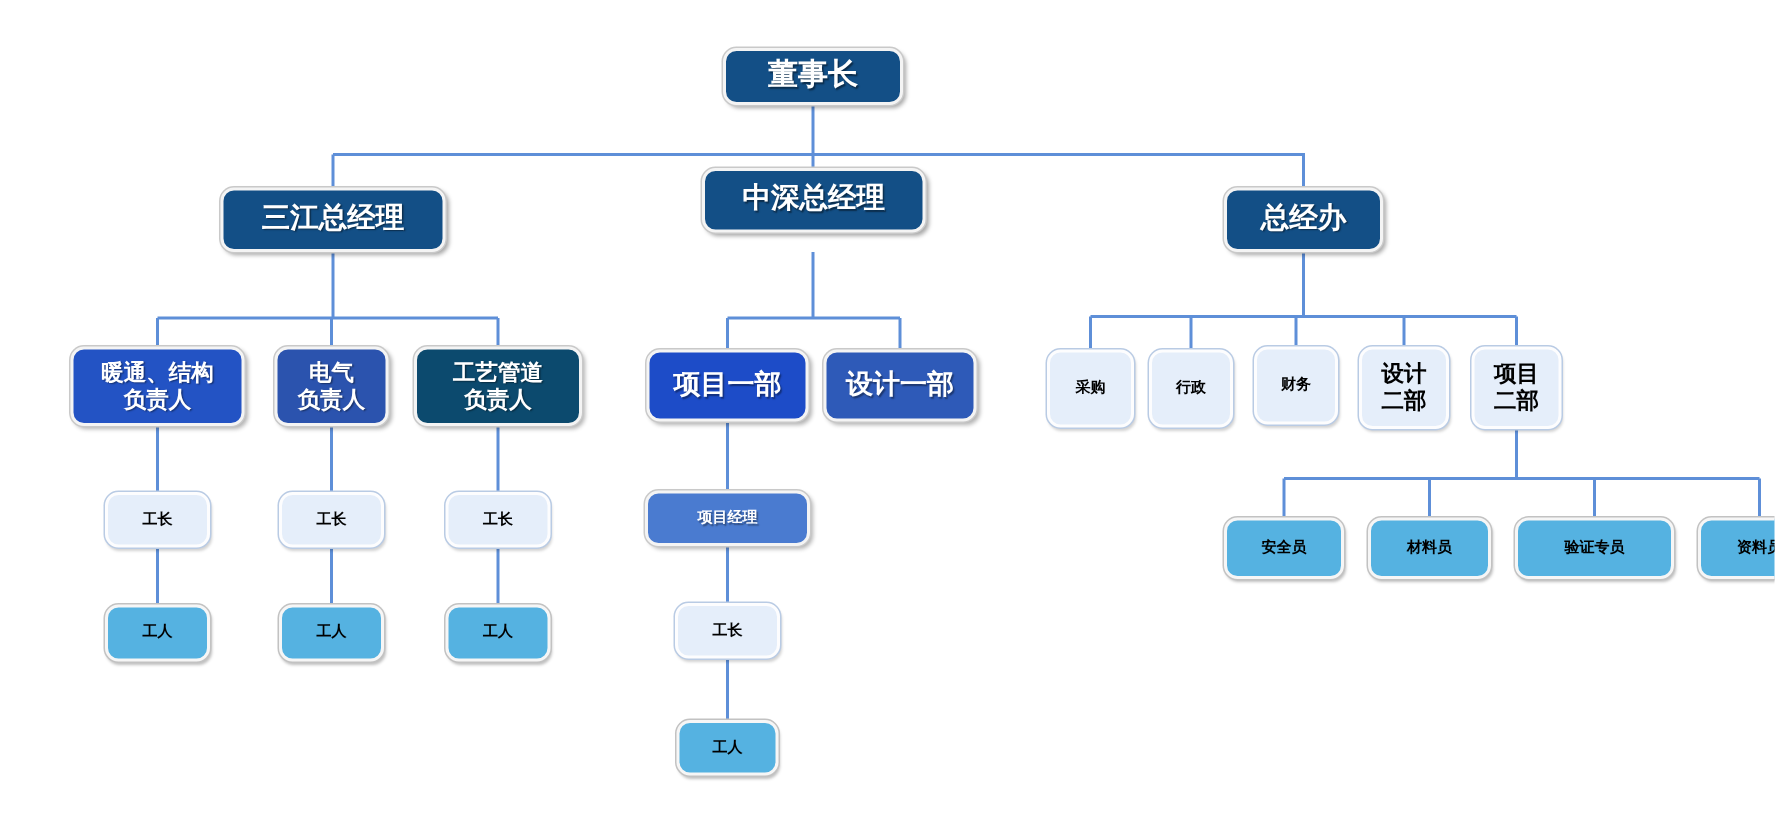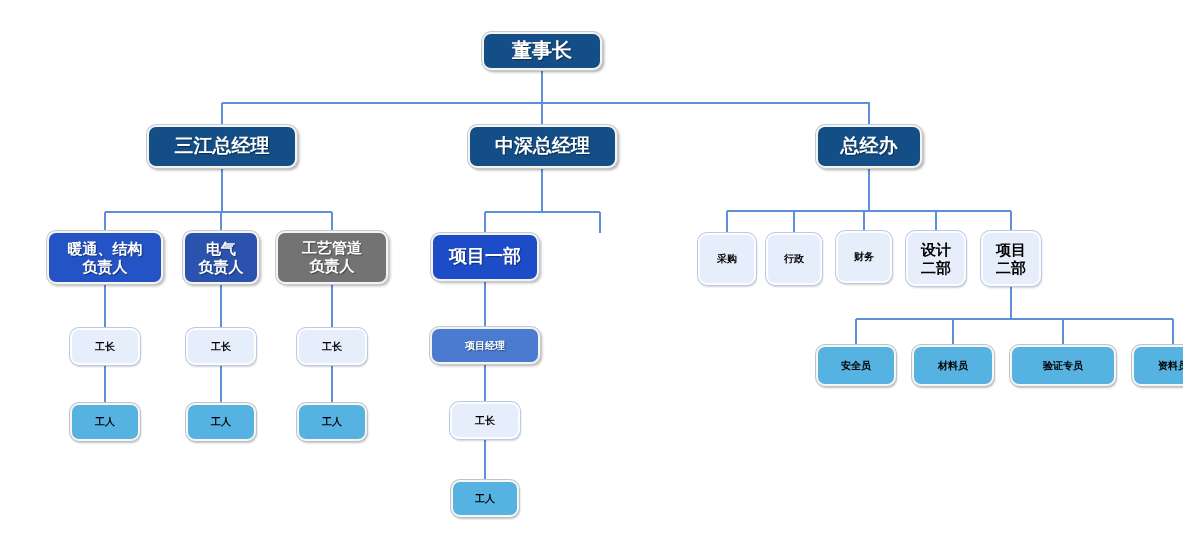--- a/index.html
+++ b/index.html
@@ -29,21 +29,21 @@
   .navy {
     background: #134F86; color: #ffffff;
     border: 2px solid #f4f4f4;
     box-shadow: 0 0 0 1px #c9c9c9, 2px 2px 3px rgba(0,0,0,0.35);
     text-shadow: 1px 1px 1px rgba(0,0,0,0.45);
   }
   .royal-a { background: #2353C4; }
   .royal-b { background: #2B53AE; }
   .royal-c { background: #1D4CC8; }
   .royal-d { background: #2E5AB8; }
-  .lightroyal { background: #737373; font-family: Liberation Serif, serif; }
+  .lightroyal { background: #0c4a6e; }
   .medium { background: #4A7BD0; }
   .royal-a, .royal-b, .royal-c, .royal-d, .lightroyal, .medium {
     color: #ffffff;
     border: 2px solid #f4f4f4;
     box-shadow: 0 0 0 1px #c9c9c9, 2px 2px 3px rgba(0,0,0,0.3);
     text-shadow: 1px 1px 1px rgba(0,0,0,0.4);
   }
   .pale {
     background: #E5EEFA; color: #000000;
     border: 2px solid #fdfdfe;
@@ -106,31 +106,32 @@
       <line x1="817" y1="319" x2="817" y2="345"></line>
       <line x1="914" y1="319" x2="914" y2="345"></line>
       <line x1="1024" y1="319" x2="1024" y2="345"></line>
       <line x1="1134" y1="319" x2="1134" y2="345"></line>
     </g>
   </svg>
 
   <div class="node navy fs20" style="left:443px; top:32px;  width:120px; height:38px;">董事长</div>
 
   <div class="node navy fs19" style="left:108px; top:125px; width:150px; height:43px;">三江总经理</div>
-  <div class="node navy fs19" style="left:429px; top:125px; width:149px; height:43px;font-family:Liberation Serif, serif;">中深总经理</div>
+  <div class="node navy fs19" style="left:429px; top:112px; width:149px; height:43px;font-family:Liberation Serif, serif;">中深总经理</div>
   <div class="node navy fs19" style="left:777px; top:125px; width:106px; height:43px;">总经办</div>
 
   <div class="node royal-a fs15" style="left:8px;   top:231px; width:116px; height:53px;">暖通、结构
 负责人</div>
   <div class="node royal-b fs15" style="left:144px; top:231px; width:76px;  height:53px;">电气
 负责人</div>
   <div class="node lightroyal fs15" style="left:237px; top:231px; width:112px; height:53px;">工艺管道
 负责人</div>
 
   <div class="node royal-c fs17" style="left:392px; top:233px; width:108px; height:48px;">项目一部</div>
+  <div class="node royal-d fs17" style="left:510px; top:233px; width:102px; height:48px;">设计一部</div>
 
   <div class="node pale fs16" style="left:659px; top:233px; width:58px; height:52px;">采购</div>
   <div class="node pale fs16" style="left:727px; top:233px; width:56px; height:52px;">行政</div>
   <div class="node pale fs16" style="left:797px; top:231px; width:56px; height:52px;text-align:right;">财务</div>
   <div class="node pale fs15" style="left:867px; top:231px; width:60px; height:55px;text-align:right;">设计
 二部</div>
   <div class="node pale fs15" style="left:942px; top:231px; width:60px; height:55px;">项目
 二部</div>
 
   <div class="node pale fs16" style="left:31px;  top:328px; width:70px; height:37px;">工长</div>

